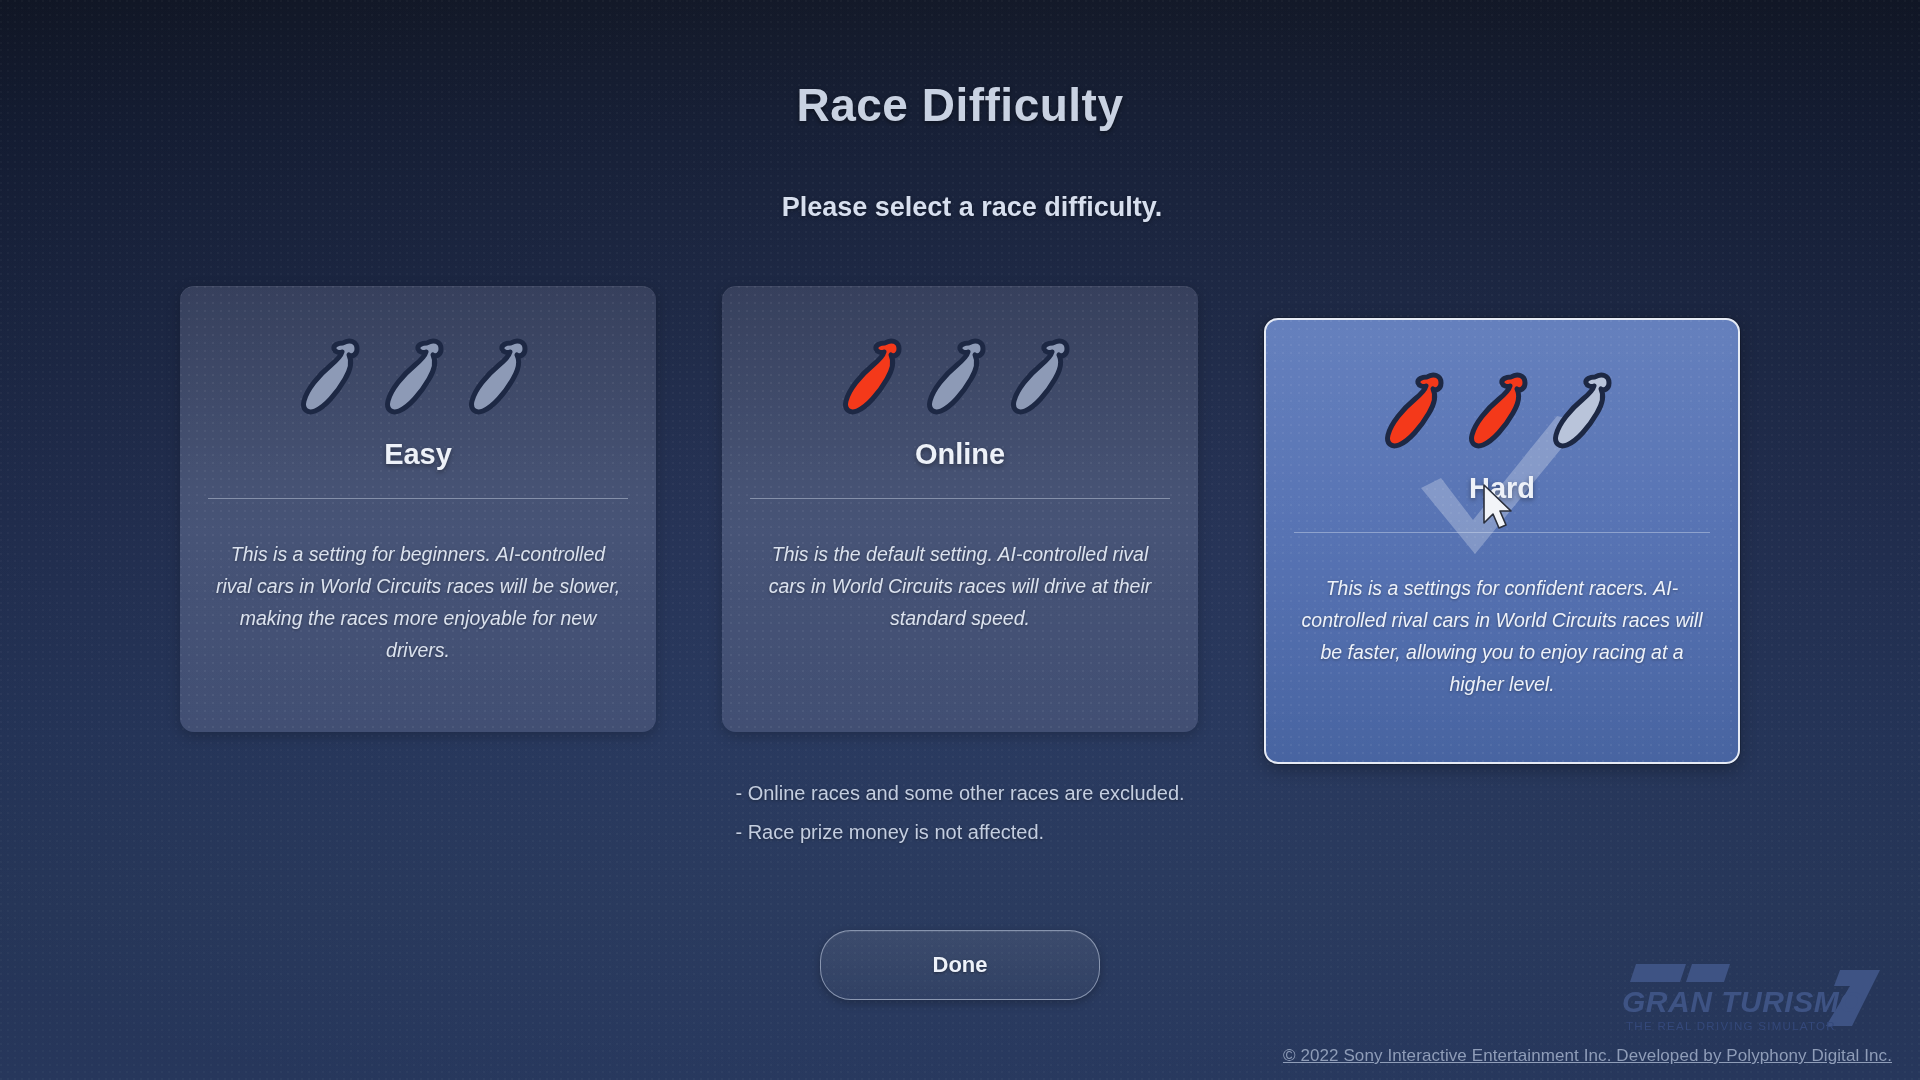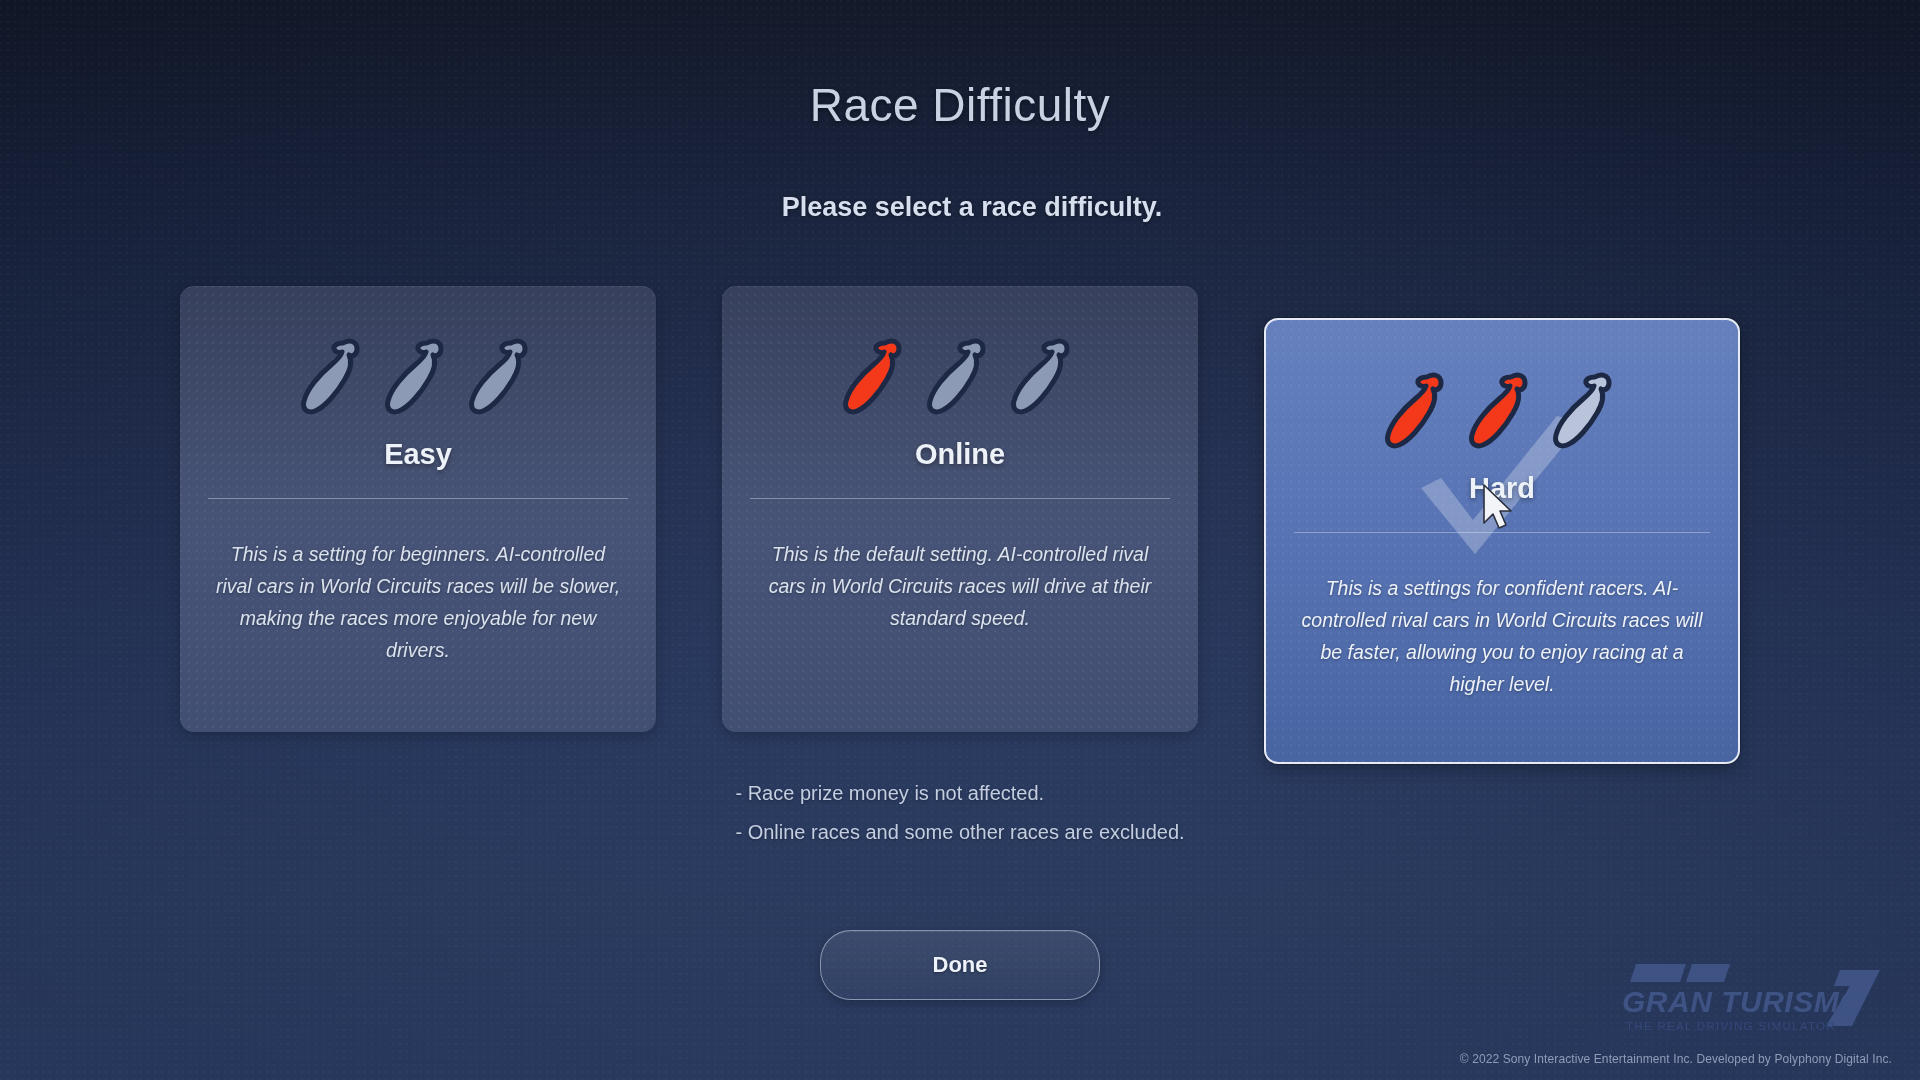--- a/index.html
+++ b/index.html
@@ -32,21 +32,21 @@
     position:absolute; inset:0;
     background:radial-gradient(ellipse 80% 70% at 50% 45%, rgba(255,255,255,0.03), rgba(0,0,0,0.18) 90%);
     pointer-events:none;
   }
 
   .page { position:absolute; inset:0; }
 
   .title {
     position:absolute; top:78px; left:0; width:1920px;
     text-align:center;
-    font-size:46px; font-weight:normal;
+    font-size:46px; font-weight:bold;
     letter-spacing:0.5px;
     color:#c9d2e2;
     text-shadow:0 2px 5px rgba(0,0,0,0.45);
   }
   .subtitle {
     position:absolute; top:192px; left:12px; width:1920px;
     text-align:center;
     font-size:27px; font-weight:bold;
     color:#d7dfee;
     text-shadow:0 1px 4px rgba(0,0,0,0.4);
@@ -150,23 +150,24 @@
     box-shadow:0 3px 10px rgba(0,0,0,0.25), inset 0 1px 0 rgba(255,255,255,0.08);
     cursor:pointer;
   }
 
   .brand {
     position:absolute; right:28px; bottom:42px;
     width:280px; height:78px;
   }
   .copyright {
     position:absolute; right:28px; bottom:14px;
-    font-size:12px;
+    font-size:17px;
     color:#8f9db8;
     letter-spacing:0.1px;
+    text-decoration:underline;
   }
 
   .cursor {
     position:absolute;
     left:1481px; top:483px;
     width:34px; height:48px;
     z-index:20;
     pointer-events:none;
   }
 </style>
@@ -236,22 +237,22 @@
       </div>
       <div class="card-label">Hard</div>
       <div class="divider"></div>
       <div class="card-desc">This is a settings for confident racers. AI-controlled rival cars in World Circuits races will be faster, allowing you to enjoy racing at a higher level.</div>
     </div>
 
   </div>
 
   <div class="notes">
     <div class="notes-inner">
+      <span class="note-line">- Online races and some other races are excluded.</span>
       <span class="note-line">- Race prize money is not affected.</span>
-      <span class="note-line">- Online races and some other races are excluded.</span>
     </div>
   </div>
 
   <div class="done-btn">Done</div>
 
   <svg class="brand" viewBox="0 0 280 78">
     <g fill="#3e5384">
       <polygon points="24,4 74,4 68,22 18,22"></polygon>
       <polygon points="80,4 118,4 112,22 74,22"></polygon>
       <polygon points="228,10 268,10 240,66 214,66 238,26 222,26"></polygon>

